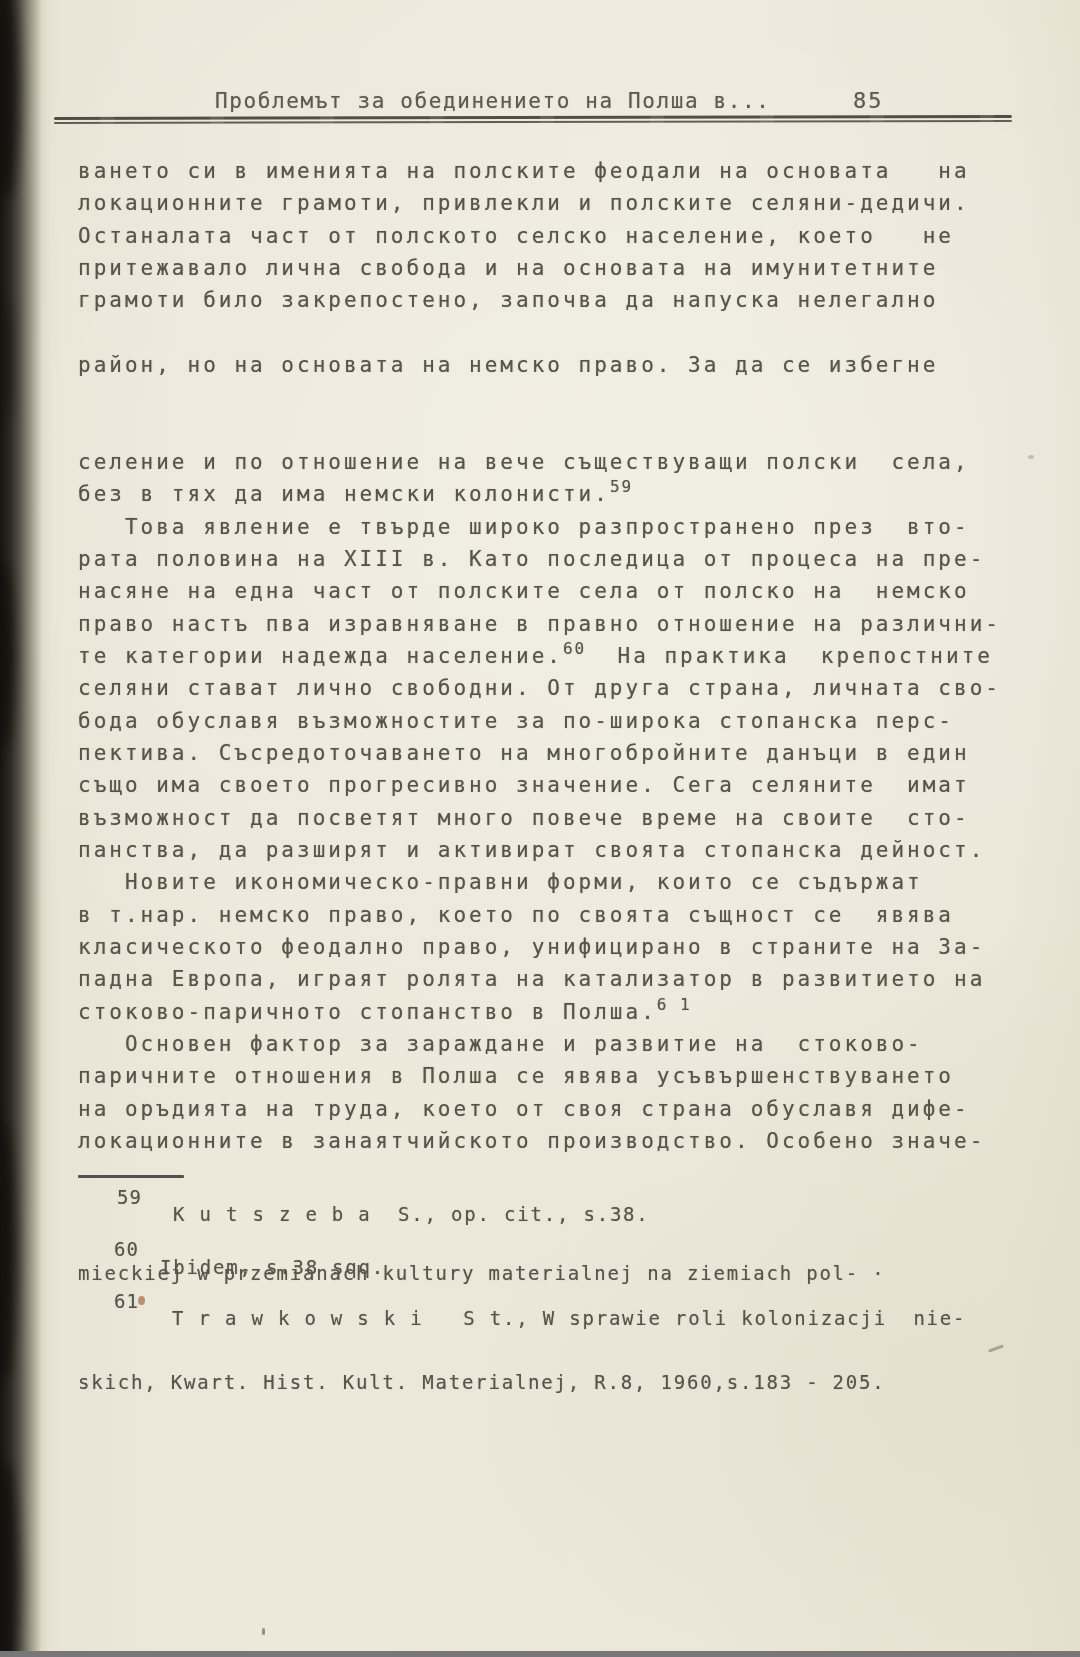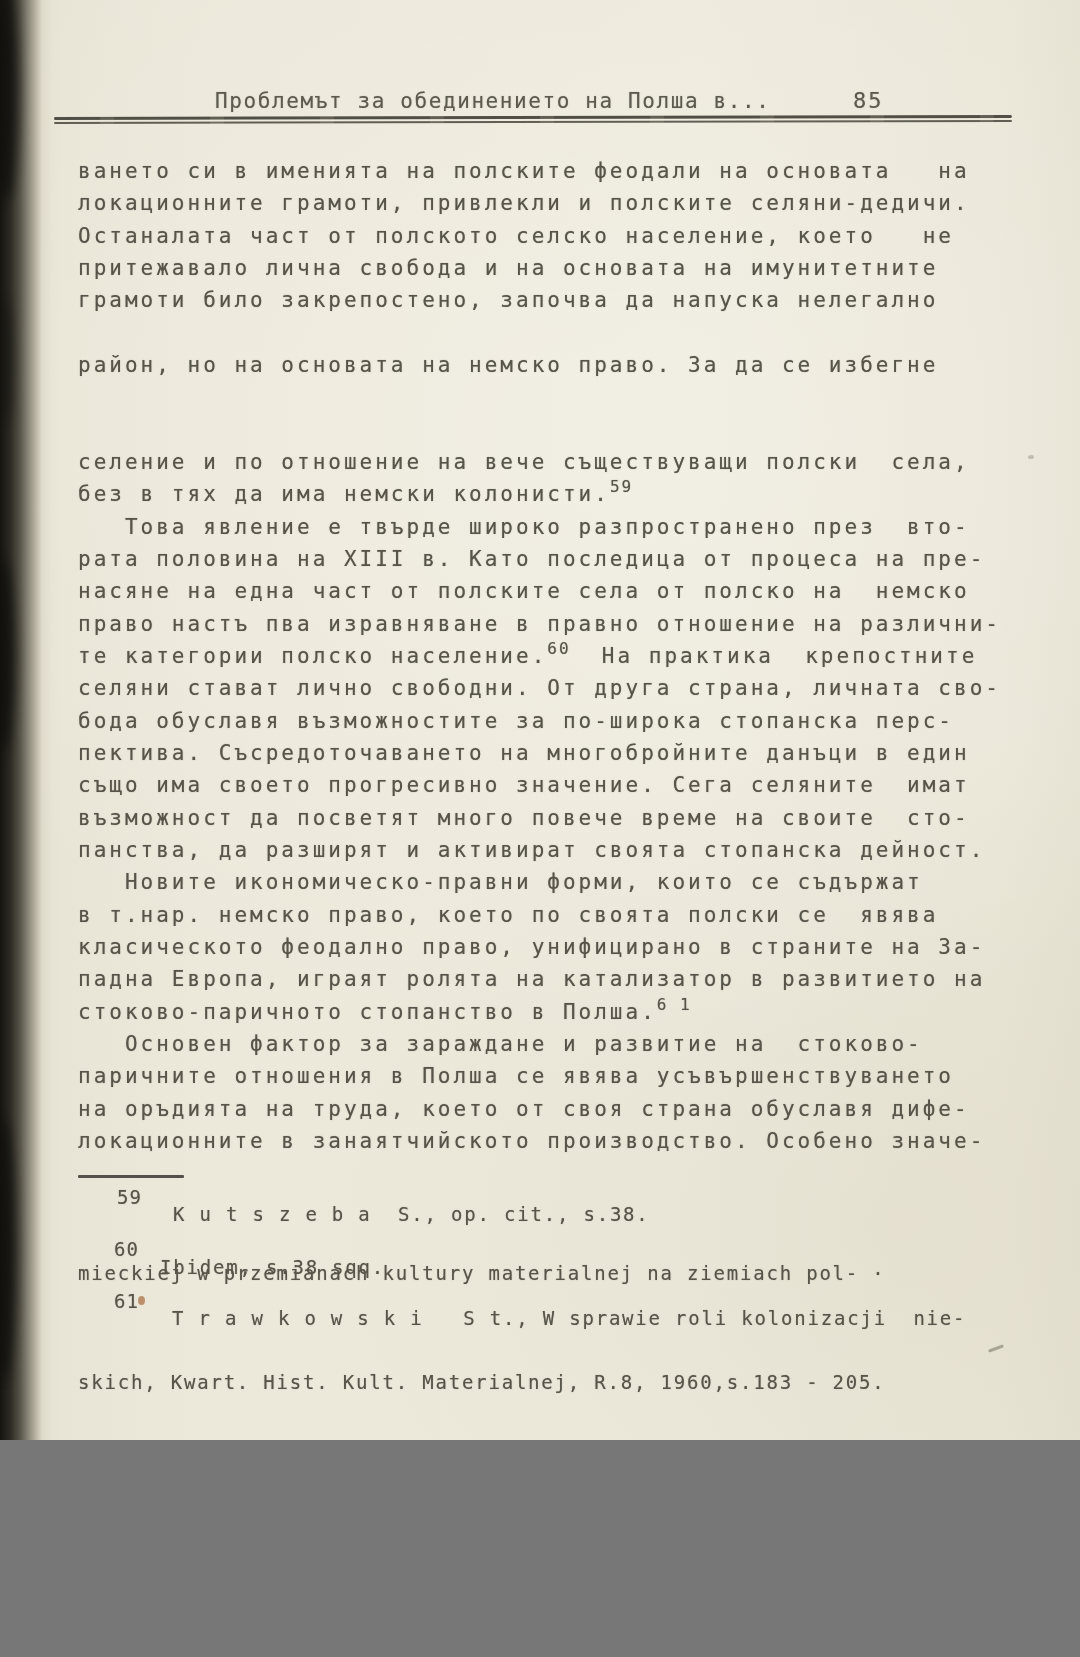--- a/index.html
+++ b/index.html
@@ -1,18 +1,18 @@
 <!DOCTYPE html>
 <html><head>
 <meta charset="utf-8">
 <style>
   html,body{margin:0;padding:0;background:#777;}
   .page{
     position:relative;
-    width:1080px;height:1440px;
+    width:1080px;height:1651px;
     margin:0 auto;
     background:
       radial-gradient(1200px 900px at 60% 30%, rgba(255,255,252,0.25), rgba(255,255,252,0) 70%),
       radial-gradient(900px 700px at 85% 85%, rgba(210,204,184,0.25), rgba(210,204,184,0) 70%),
       linear-gradient(90deg, #ddd8c6 0px, #e9e5d6 60px, #ece8da 200px, #edeadc 700px, #eae6d7 1000px, #e6e2d2 1080px);
     overflow:hidden;
     font-family:"DejaVu Sans Mono", monospace;
     color:#56544c;
   }
   
@@ -104,29 +104,29 @@
   <div class="txt body-line" style="top:223px">Останалата част от полското селско население, което   не</div>
   <div class="txt body-line" style="top:255px">притежавало лична свобода и на основата на имунитетните</div>
   <div class="txt body-line" style="top:287px">грамоти било закрепостено, започва да напуска нелегално</div>
   <div class="txt body-line" style="top:352px">район, но на основата на немско право. За да се избегне</div>
   <div class="txt body-line" style="top:449px">селение и по отношение на вече съществуващи полски  села,</div>
   <div class="txt body-line" style="top:481px"><span>без в тях да има немски колонисти.</span><span class="fnref">59</span></div>
   <div class="txt body-line" style="top:514px">   Това явление е твърде широко разпространено през  вто-</div>
   <div class="txt body-line" style="top:546px">рата половина на XIII в. Като последица от процеса на пре-</div>
   <div class="txt body-line" style="top:578px">насяне на една част от полските села от полско на  немско</div>
   <div class="txt body-line" style="top:611px">право настъ пва изравняване в правно отношение на различни-</div>
-  <div class="txt body-line" style="top:643px"><span>те категории полско население.</span><span class="fnref">60</span><span>  На практика  крепостните</span></div>
+  <div class="txt body-line" style="top:643px"><span>те категории надежда население.</span><span class="fnref">60</span><span>  На практика  крепостните</span></div>
   <div class="txt body-line" style="top:675px">селяни стават лично свободни. От друга страна, личната сво-</div>
   <div class="txt body-line" style="top:708px">бода обуславя възможностите за по-широка стопанска перс-</div>
   <div class="txt body-line" style="top:740px">пектива. Съсредоточаването на многобройните данъци в един</div>
   <div class="txt body-line" style="top:772px">също има своето прогресивно значение. Сега селяните  имат</div>
   <div class="txt body-line" style="top:805px">възможност да посветят много повече време на своите  сто-</div>
   <div class="txt body-line" style="top:837px">панства, да разширят и активират своята стопанска дейност.</div>
   <div class="txt body-line" style="top:869px">   Новите икономическо-правни форми, които се съдържат</div>
-  <div class="txt body-line" style="top:902px">в т.нар. немско право, което по своята полски се  явява</div>
+  <div class="txt body-line" style="top:902px">в т.нар. немско право, което по своята същност се  явява</div>
   <div class="txt body-line" style="top:934px">класическото феодално право, унифицирано в страните на За-</div>
   <div class="txt body-line" style="top:966px">падна Европа, играят ролята на катализатор в развитието на</div>
   <div class="txt body-line" style="top:999px"><span>стоково-паричното стопанство в Полша.</span><span class="fnref">6 1</span></div>
   <div class="txt body-line" style="top:1031px">   Основен фактор за зараждане и развитие на  стоково-</div>
   <div class="txt body-line" style="top:1063px">паричните отношения в Полша се явява усъвършенствуването</div>
   <div class="txt body-line" style="top:1096px">на оръдията на труда, което от своя страна обуславя дифе-</div>
   <div class="txt body-line" style="top:1128px">локационните в занаятчийското производство. Особено значе-</div>
 
   <div class="fn-sep"></div>
 

